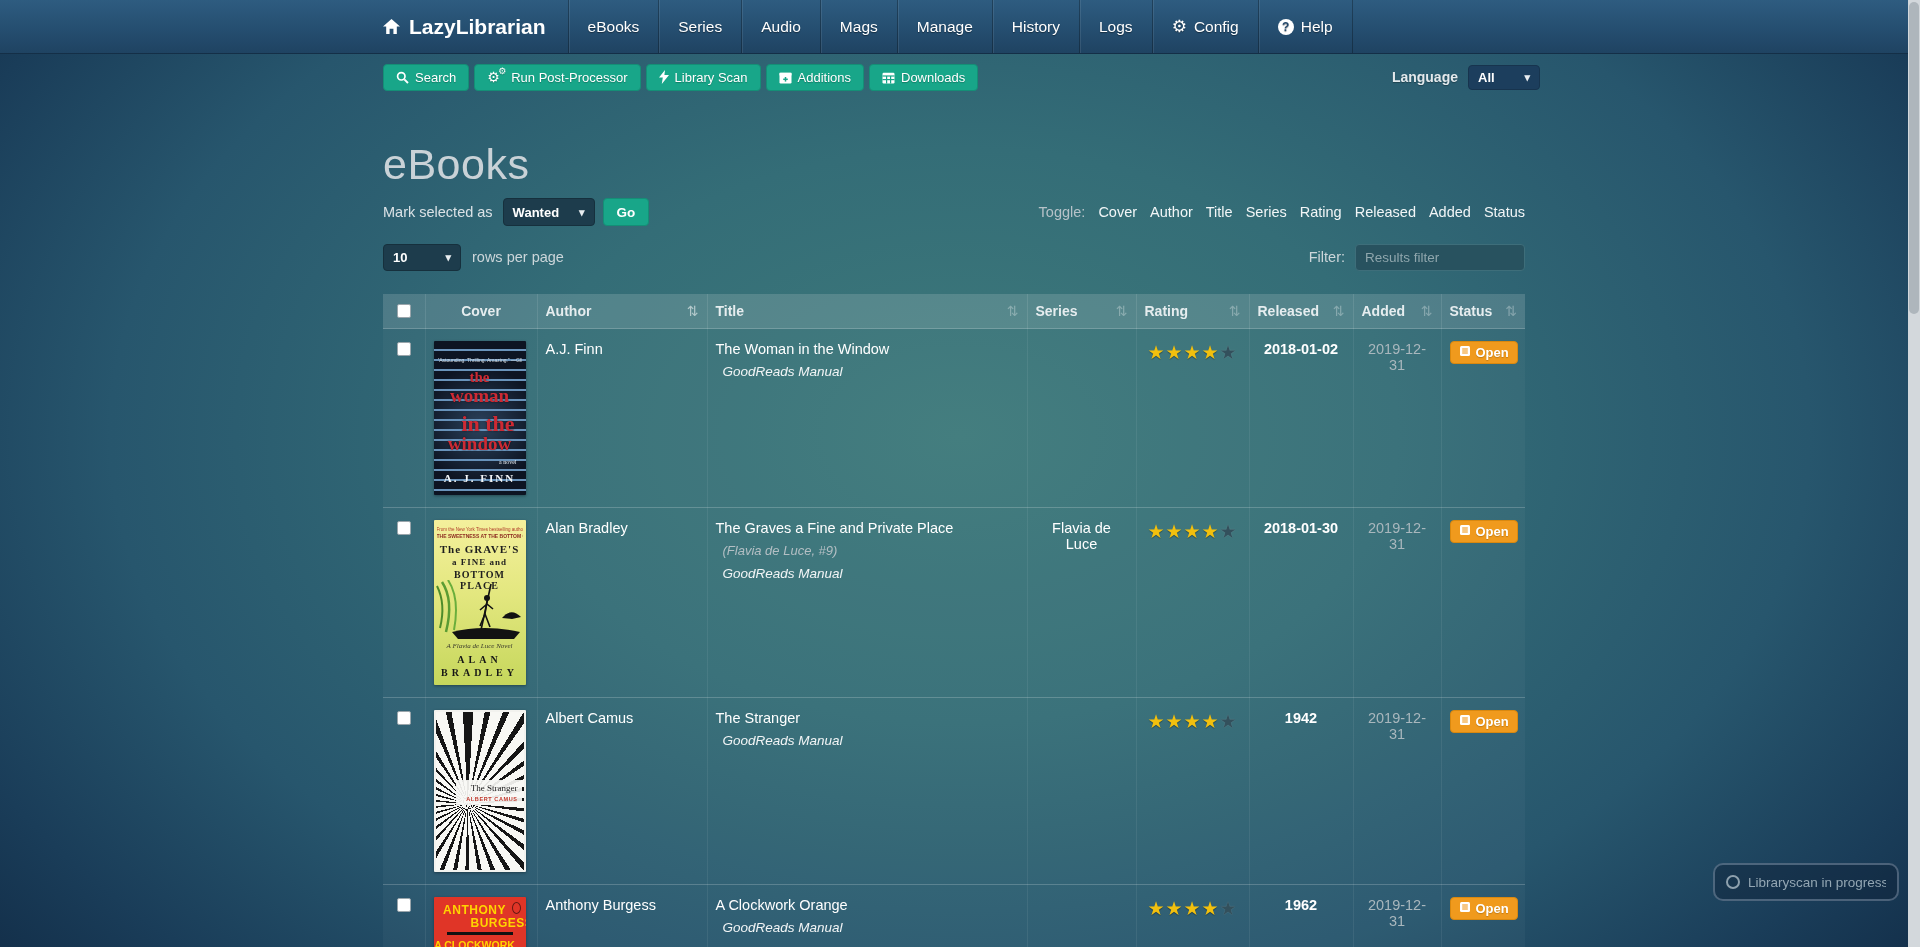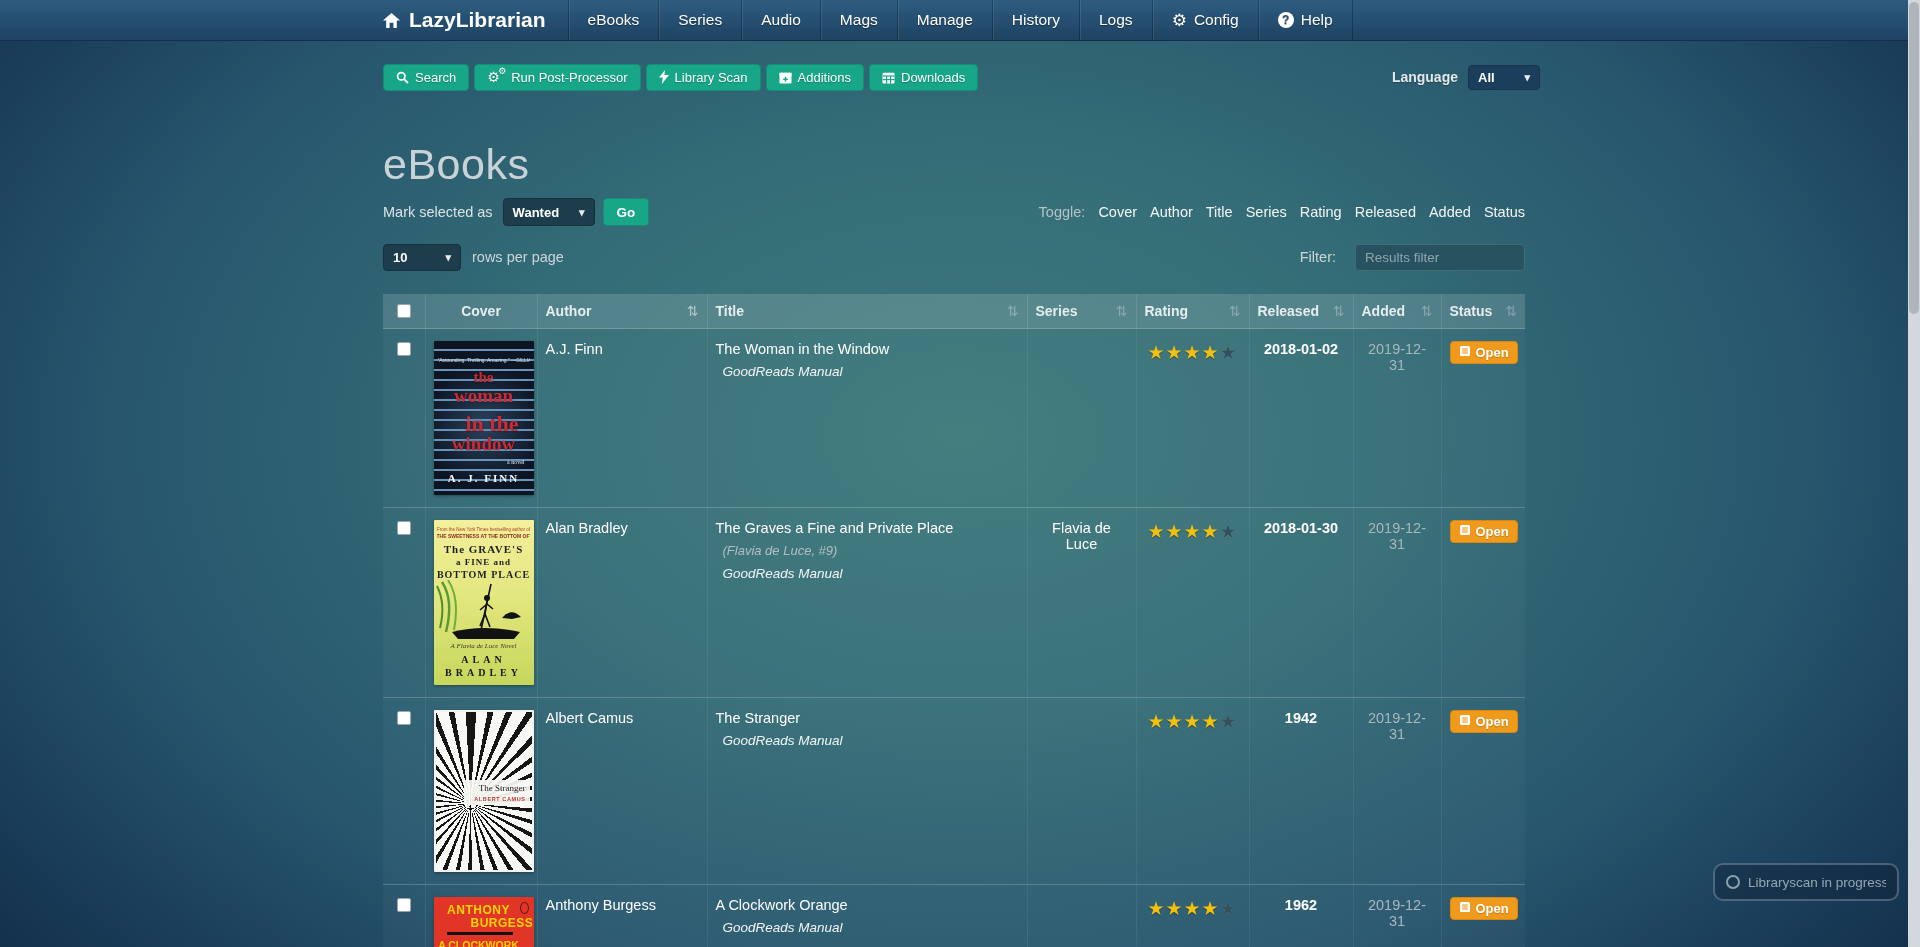--- a/index.html
+++ b/index.html
@@ -6,21 +6,21 @@
   html,body { width:1920px; height:947px; overflow:hidden; }
   body {
     font-family:"Liberation Sans", sans-serif;
     position:relative;
     background:
       radial-gradient(ellipse 1250px 820px at 50% 46%, #3e7a7b 0%, #346d77 35%, #27566d 68%, #1a3d59 88%, #132f4a 100%);
     color:#fff;
   }
 
   
-  .navbar { position:absolute; top:0; left:0; right:0; height:41px;
+  .navbar { position:absolute; top:0; left:0; right:0; height:54px;
     background:linear-gradient(180deg,#2e5c80 0%,#254e70 55%,#1f4362 100%);
     border-bottom:1px solid #142f47; display:flex; align-items:stretch; padding-left:383px; }
   .brand { display:flex; align-items:center; gap:9px; color:#fff; font-size:21px; font-weight:700; padding-right:22px; cursor:pointer; }
   .brand svg { display:block; }
   .nav-list { display:flex; align-items:stretch; }
   .nav-item { display:flex; align-items:center; gap:7px; padding:0 19px; color:#fff; font-size:15.5px;
     text-decoration:none; border-left:1px solid rgba(0,0,0,0.28); box-shadow:inset 1px 0 0 rgba(255,255,255,0.09);
     text-shadow:0 1px 1px rgba(0,0,0,0.4); cursor:pointer; }
   .nav-item:last-child { border-right:1px solid rgba(0,0,0,0.28); }
   .gear-glyph { font-size:17px; line-height:1; }
@@ -51,21 +51,21 @@
   .select-wanted { width:92px; height:28px; margin-right:8px; }
   .btn-go { height:28px; padding:0 13px; background:#18a689; border:1px solid #148f76; border-radius:4px; color:#fff;
     font-size:13.5px; font-weight:700; cursor:pointer; display:flex; align-items:center; }
   .toggle-group { margin-left:auto; display:flex; align-items:center; gap:13px; font-size:14.5px; }
   .toggle-label { color:#b6c2c8; }
   .toggle-link { color:#f2f6f7; text-decoration:none; cursor:pointer; }
 
   .rows-row { position:absolute; top:242px; left:383px; width:1142px; height:30px; display:flex; align-items:center; }
   .select-rows { width:78px; height:27px; margin-right:11px; }
   .rows-label { color:#ccd6da; font-size:14.5px; }
-  .filter-group { margin-left:auto; display:flex; align-items:center; gap:19px; }
+  .filter-group { margin-left:auto; display:flex; align-items:center; gap:10px; }
   .filter-label { color:#ccd6da; font-size:14.5px; }
   .filter-input { width:170px; height:27px; background:#28525f; border:1px solid #3e6e7a; border-radius:4px;
     color:#e8eef0; font-size:13.5px; padding:0 9px; outline:none; font-family:"Liberation Sans",sans-serif; }
   .filter-input::placeholder { color:#8fa6ad; }
 
   
   .books-table { position:absolute; top:294px; left:383px; width:1142px; border-collapse:collapse; table-layout:fixed;
     background:rgba(255,255,255,0.035); }
   .books-table th { height:34px; background:rgba(255,255,255,0.12); color:#e6edef; font-size:14px; font-weight:700;
     text-align:left; padding:0 8px; border-right:1px solid rgba(255,255,255,0.10); border-bottom:1px solid rgba(255,255,255,0.28);
@@ -89,21 +89,21 @@
   .star.filled { color:#f2c00e; text-shadow:0 1px 1px rgba(0,0,0,0.35); }
   .star.empty { color:#33505c; text-shadow:0 0 1px rgba(255,255,255,0.25); }
   .cell-released { text-align:center; color:#fff; font-weight:700; font-size:14.5px; }
   .cell-added { text-align:center; color:#a9b7bd; font-size:14px; }
   .cell-status { text-align:center; }
   .btn-open { display:inline-flex; align-items:center; gap:5px; background:#f09a1d; border:1px solid #d9880f;
     border-radius:4px; color:#fff; font-size:13px; font-weight:700; padding:3px 8px; cursor:pointer;
     text-shadow:0 1px 1px rgba(0,0,0,0.2); }
 
   
-  .cover { width:100px; position:relative; overflow:hidden; border-radius:1px; box-shadow:0 1px 3px rgba(0,0,0,0.35); cursor:pointer; }
+  .cover { width:92px; position:relative; overflow:hidden; border-radius:1px; box-shadow:0 1px 3px rgba(0,0,0,0.35); cursor:pointer; }
 
   
   .cover-www { height:154px; background-color:#0d1422;
     background-image:
       radial-gradient(circle at 50% 55%, rgba(90,140,185,0.38), rgba(90,140,185,0) 62%),
       repeating-linear-gradient(180deg, rgba(120,170,215,0) 0px, rgba(120,170,215,0) 8px, rgba(122,170,214,0.85) 8px, rgba(122,170,214,0.85) 10px);
   }
   .cover-www .tagline { position:absolute; top:16px; left:4px; right:4px; font-size:5px; color:#d6dde4; text-align:center;
     white-space:nowrap; overflow:hidden; }
   .cover-www .t { position:absolute; left:0; right:0; text-align:center; font-family:"Liberation Serif",serif;

